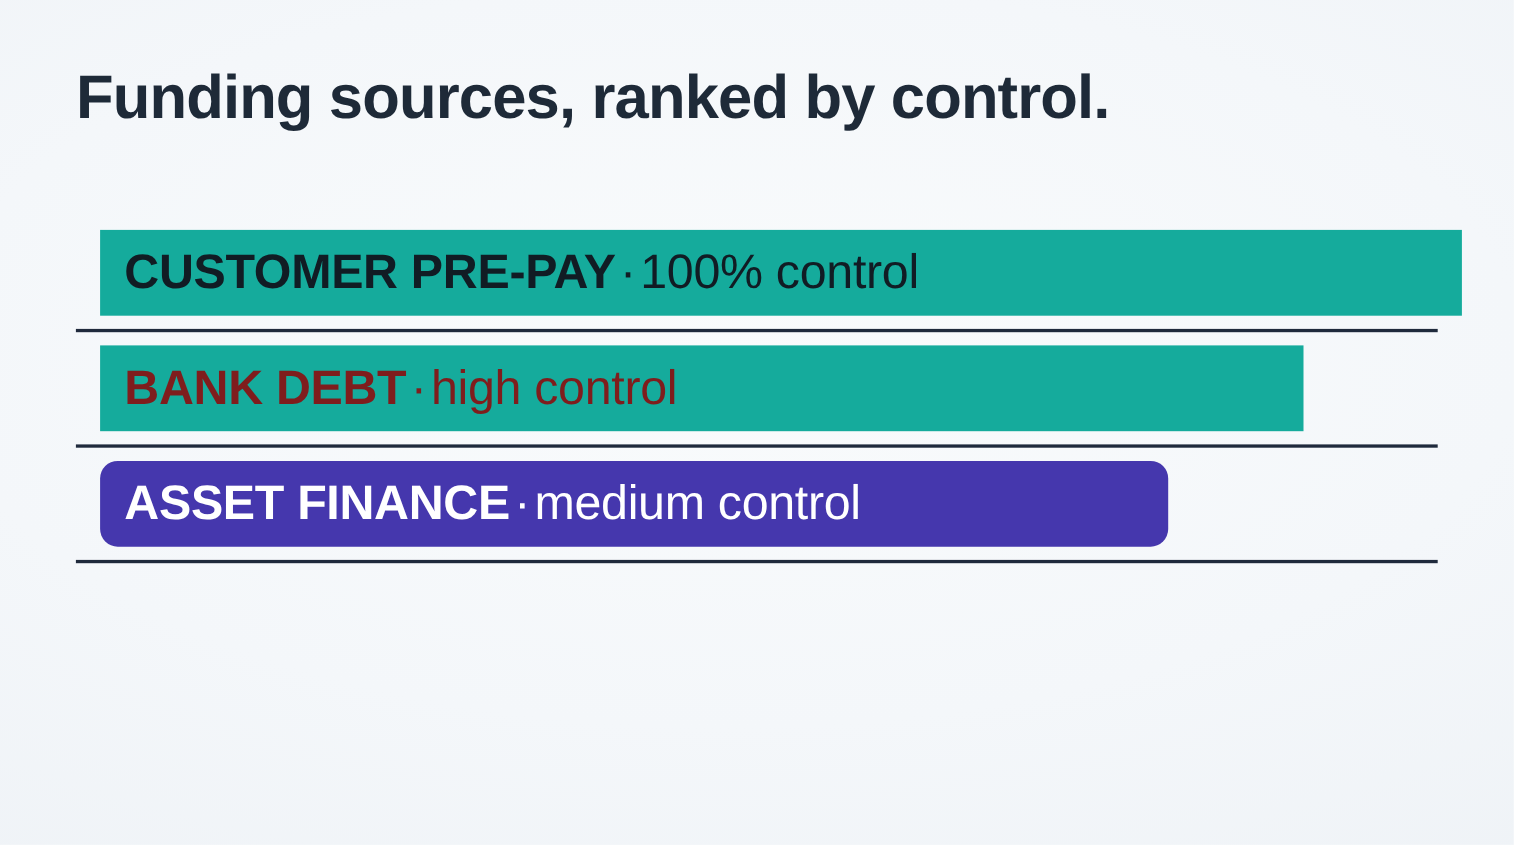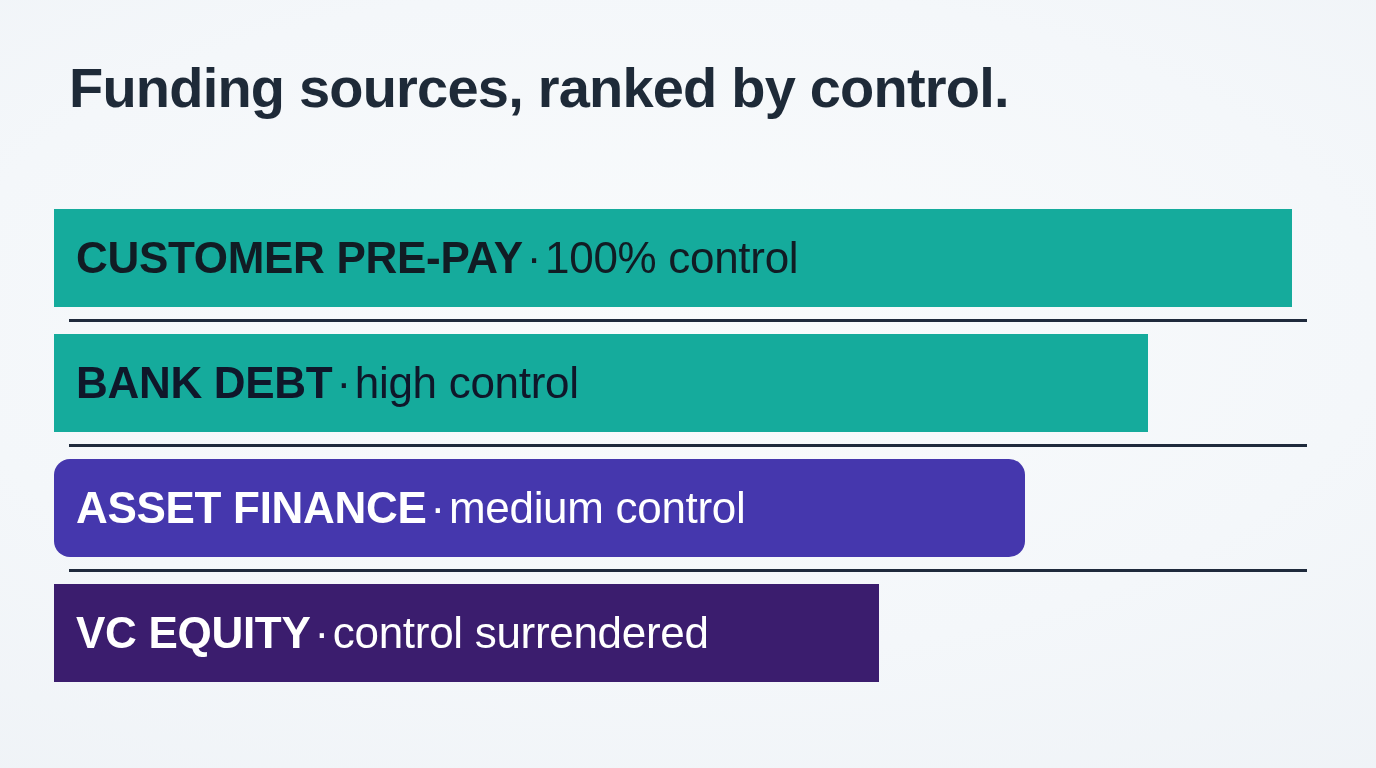--- a/index.html
+++ b/index.html
@@ -39,22 +39,22 @@
     left: 0;
     top: 209px;
     width: 1376px;
   }
   .rank-row {
     position: relative;
     width: 1376px;
   }
   .bar {
     position: relative;
-    margin-left: 54px;
-    height: 98px;
+    margin-left: 91px;
+    height: 78px;
     display: flex;
     align-items: center;
     box-sizing: border-box;
     padding-left: 22px;
     overflow: hidden;
   }
   .bar-text {
     white-space: nowrap;
     font-size: 44px;
     line-height: 1;
@@ -93,43 +93,36 @@
         <div class="bar-text">
           <span class="bar-label">CUSTOMER PRE-PAY</span><span class="bar-sep">·</span><span class="bar-desc">100% control</span>
         </div>
       </div>
       <div class="div-gap-top"></div>
       <div class="divider" style="background: rgb(31, 42, 60);"></div>
       <div class="div-gap-bottom"></div>
     </div>
 
     <div class="rank-row">
-      <div class="bar" style="width: 1094.39px; background: rgb(21, 171, 156); color: #0f172a;">
+      <div class="bar" style="width: 1094.39px; background: rgb(21, 171, 156); color: #7f1d1d;">
         <div class="bar-text">
           <span class="bar-label">BANK DEBT</span><span class="bar-sep">·</span><span class="bar-desc">high control</span>
         </div>
       </div>
       <div class="div-gap-top"></div>
       <div class="divider" style="background: rgb(31, 42, 60);"></div>
       <div class="div-gap-bottom"></div>
     </div>
 
     <div class="rank-row">
       <div class="bar" style="width: 970.592px; background: rgb(69, 55, 173); color: rgb(255, 255, 255); border-radius: 16px;">
         <div class="bar-text">
           <span class="bar-label">ASSET FINANCE</span><span class="bar-sep">·</span><span class="bar-desc">medium control</span>
         </div>
       </div>
       <div class="div-gap-top"></div>
       <div class="divider" style="background: rgb(31, 42, 60);"></div>
       <div class="div-gap-bottom"></div>
     </div>
 
-    <div class="rank-row">
-      <div class="bar" style="width: 824.508px; background: rgb(59, 29, 110); color: rgb(255, 255, 255);">
-        <div class="bar-text">
-          <span class="bar-label">VC EQUITY</span><span class="bar-sep">·</span><span class="bar-desc">control surrendered</span>
-        </div>
-      </div>
-    </div>
 
   </div>
 </div>
 
 </body></html>

